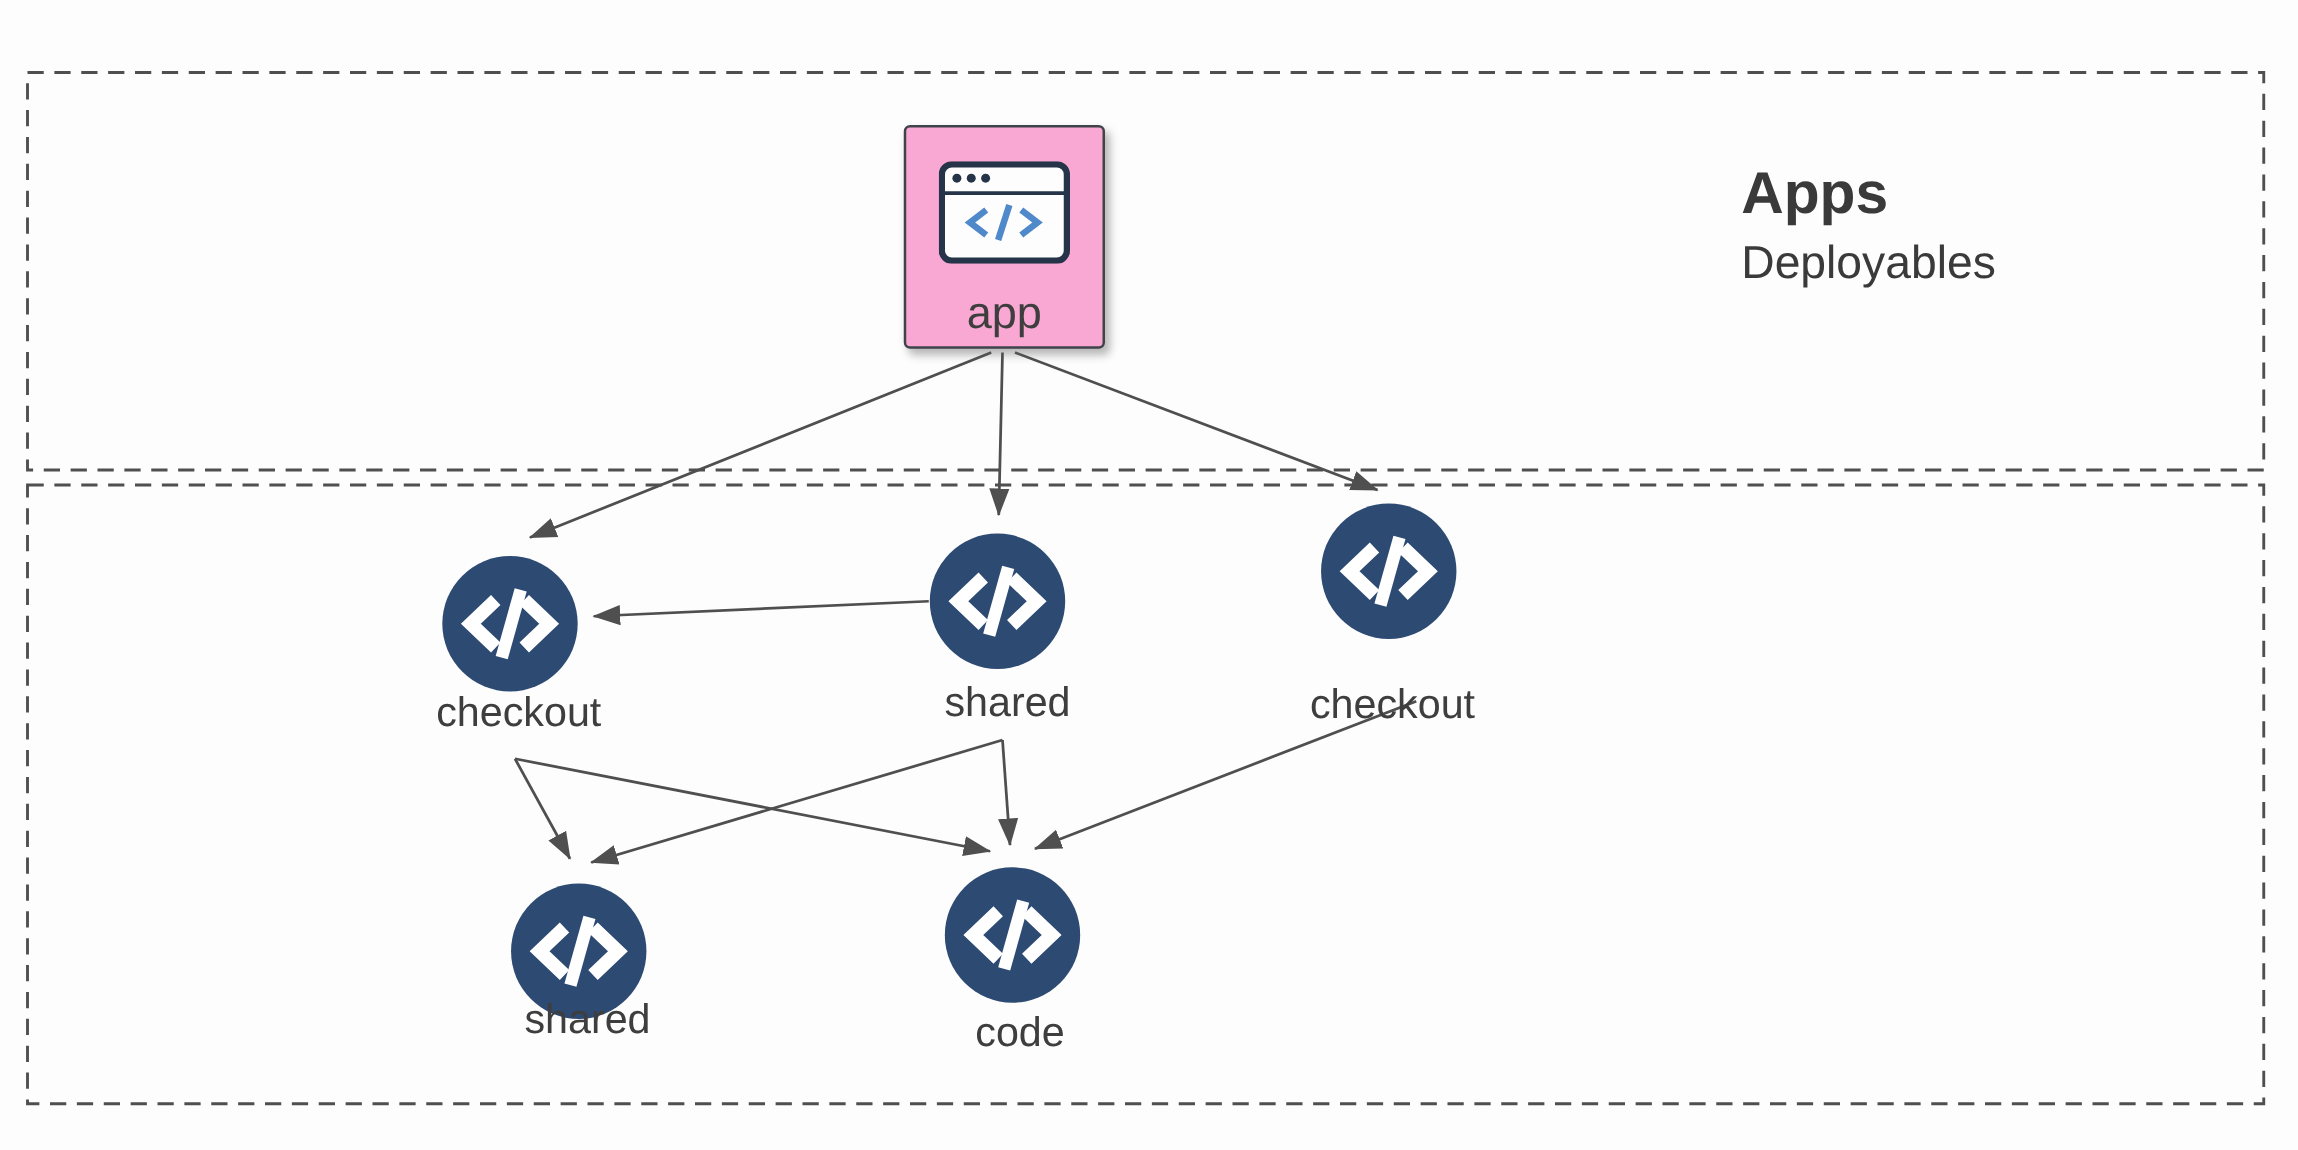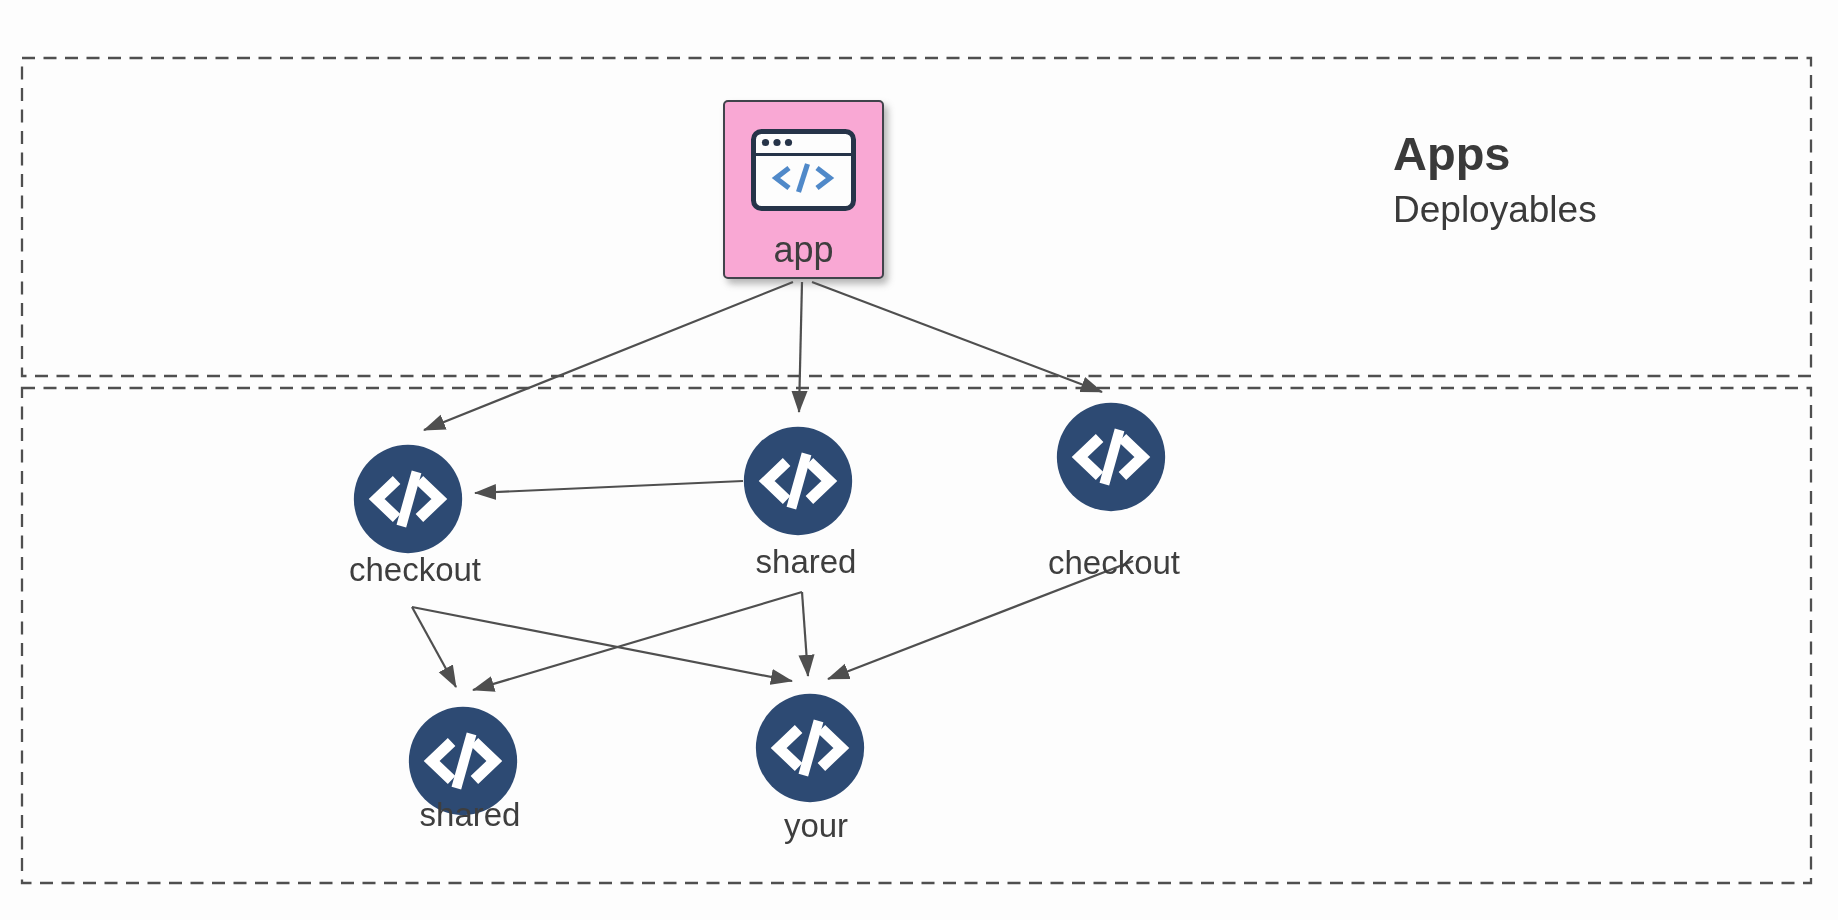--- a/index.html
+++ b/index.html
@@ -155,20 +155,20 @@
   <div class="node-label" style="left:470px; top:798px;">shared</div>
 
   <div class="lib-node" style="left:753px; top:691px;">
     <svg class="code-circle" width="114" height="114" viewBox="-60 -60 120 120">
       <circle class="disc" cx="0" cy="0" r="57"></circle>
       <polyline class="chev" points="-12,-20 -33,0 -12,20"></polyline>
       <polyline class="chev" points="12,-20 33,0 12,20"></polyline>
       <line class="slash" x1="9" y1="-28.5" x2="-7" y2="28.5"></line>
     </svg>
   </div>
-  <div class="node-label" style="left:816px; top:809px;">your</div>
+  <div class="node-label" style="left:816px; top:809px;">code</div>
 
   <div class="heading" style="left:1393px; top:128px;">
     <div class="title">Apps</div>
     <div class="sub">Deployables</div>
   </div>
 
 </div>
 
 </body></html>

